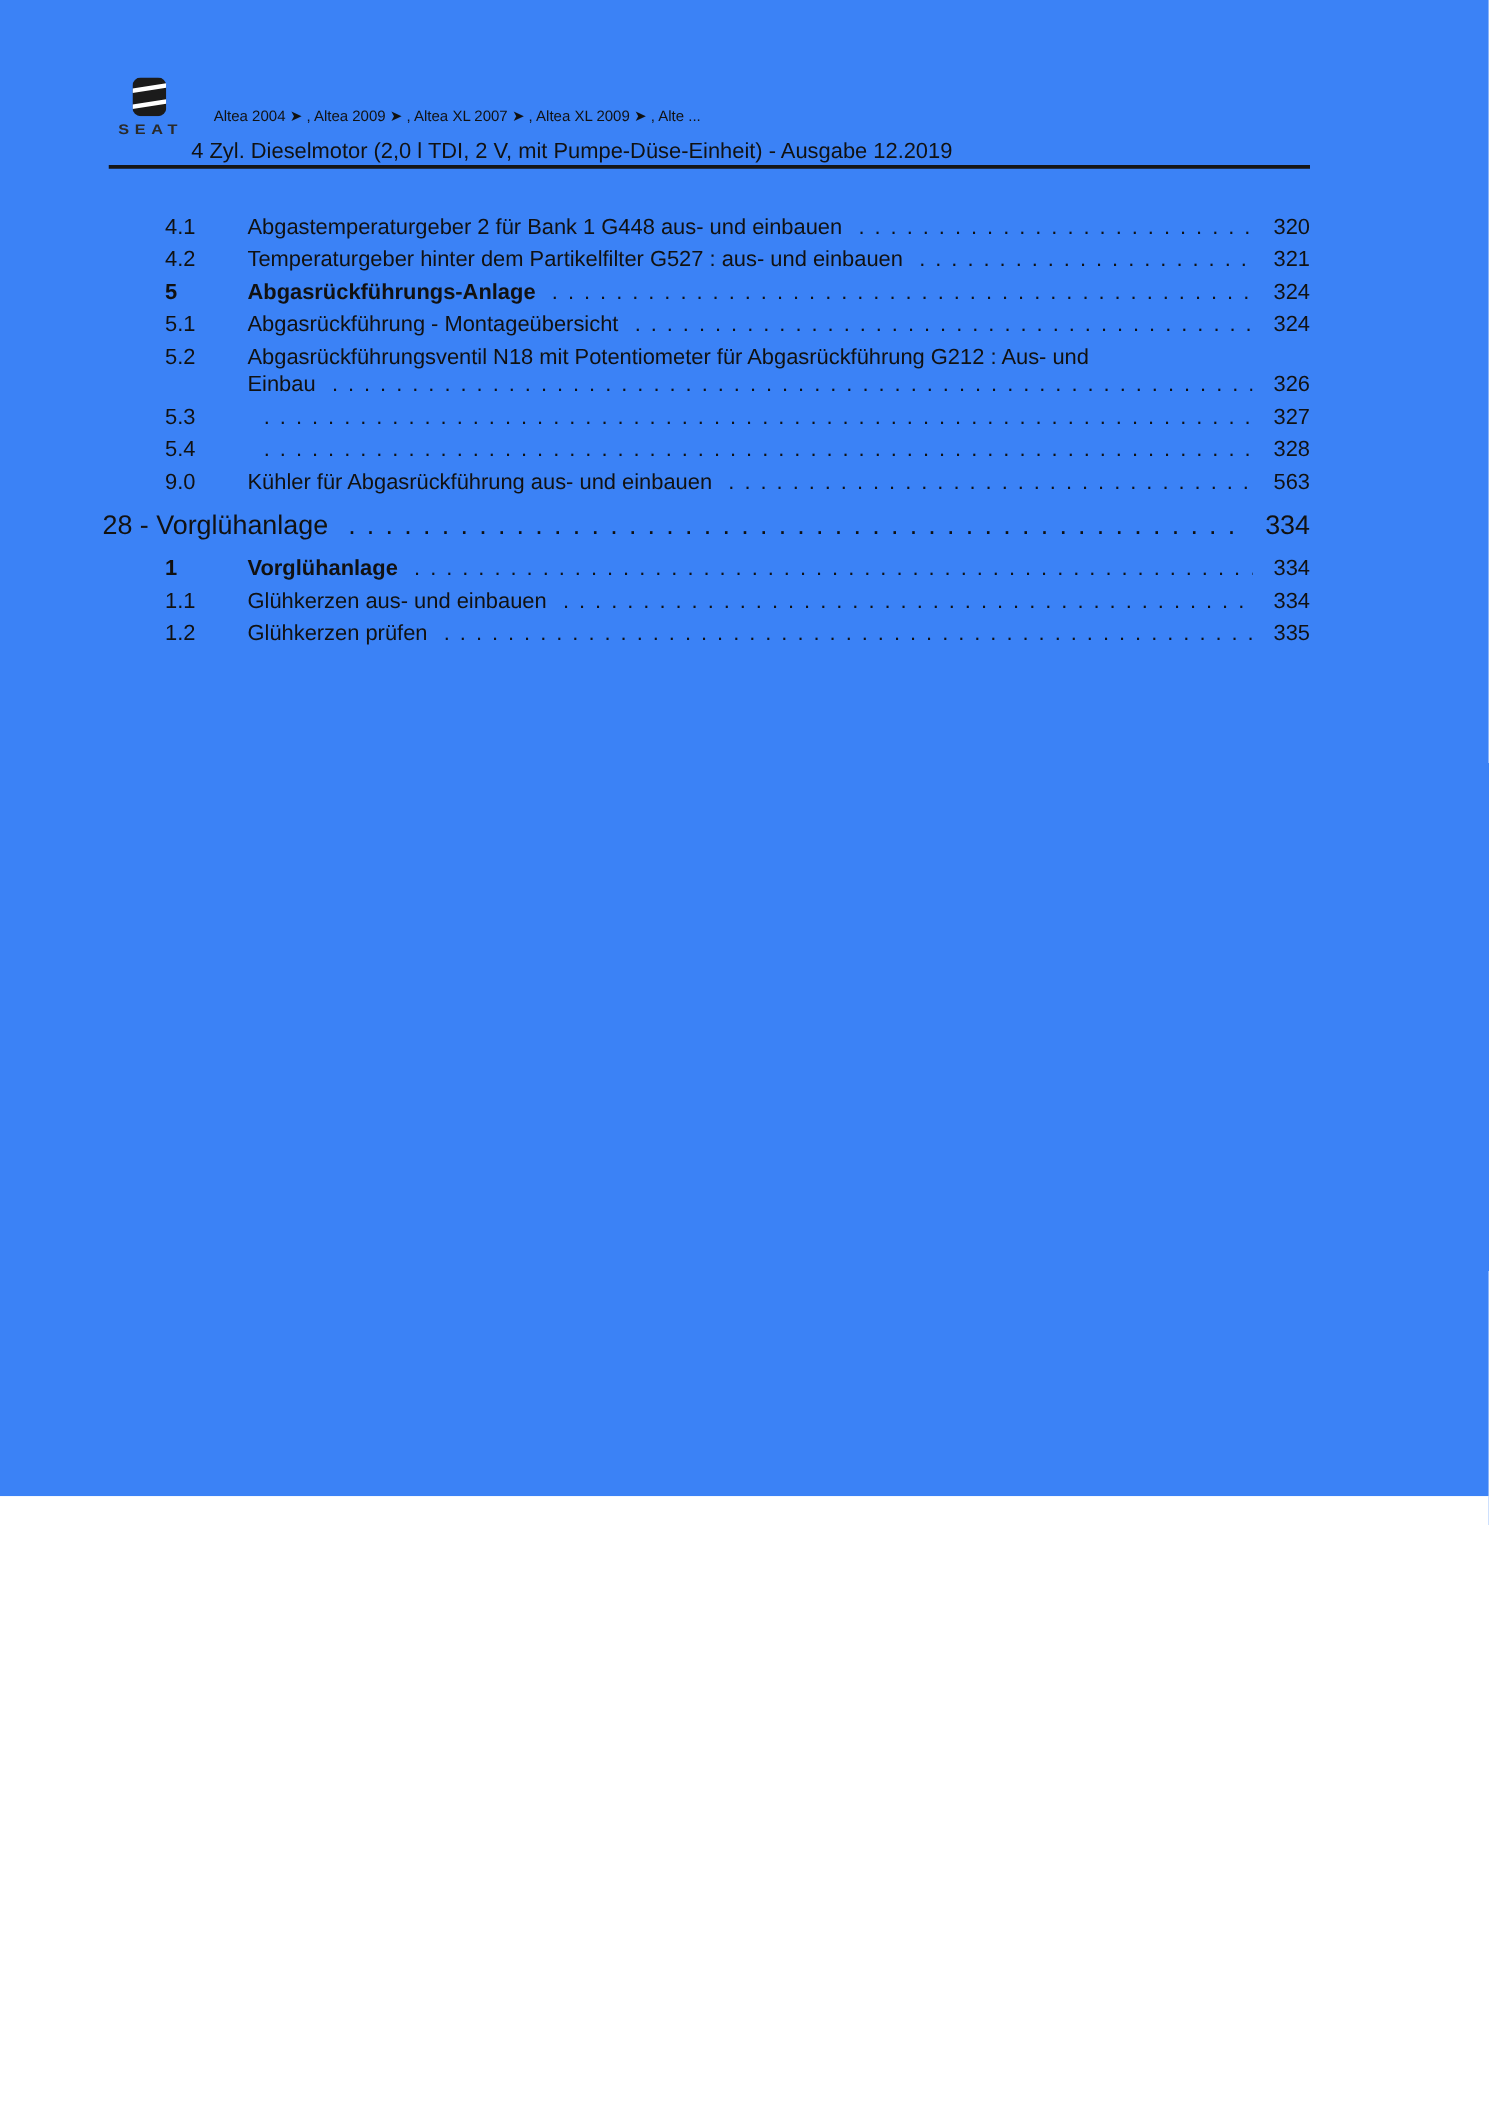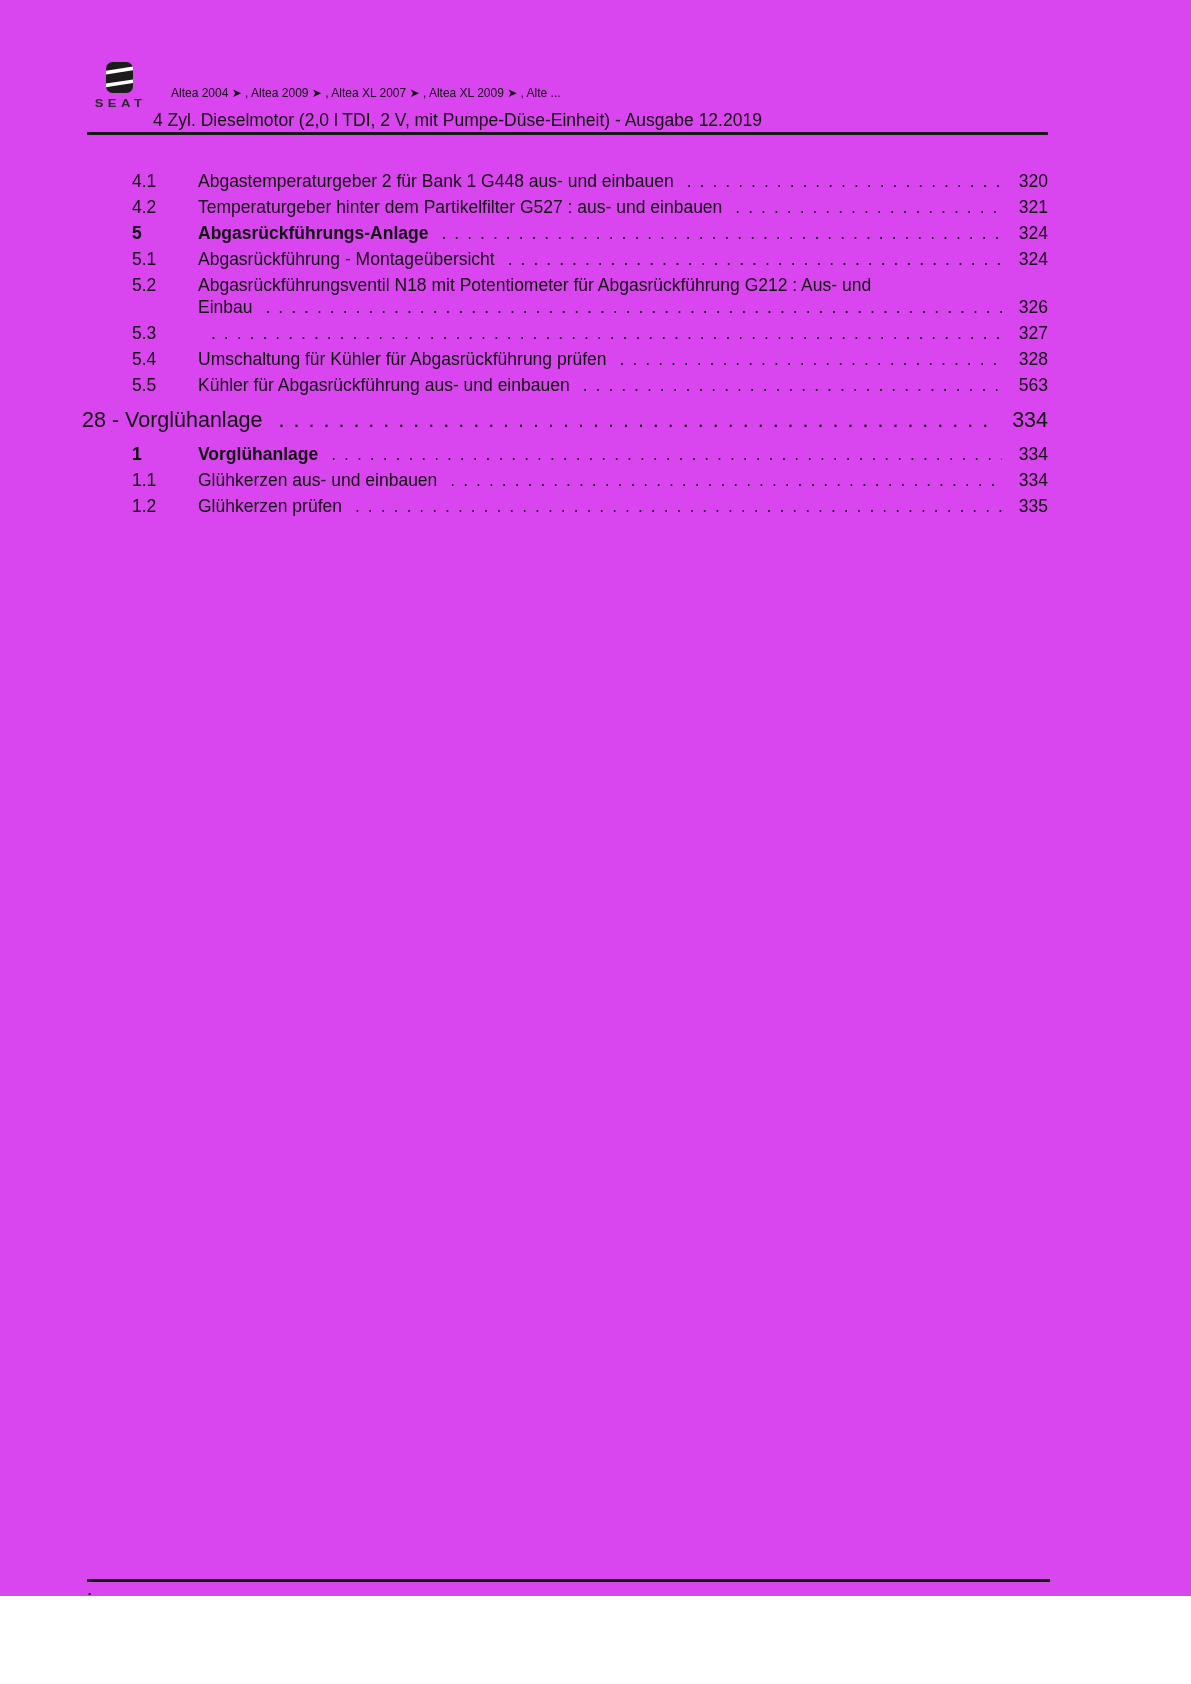--- a/index.html
+++ b/index.html
@@ -1,20 +1,20 @@
 <!DOCTYPE html>
 <html><head>
 <meta charset="utf-8">
 <style>
   html, body { margin: 0; padding: 0; background: #ffffff; }
   .page {
     position: relative;
     width: 1191px;
-    height: 1596px;
-    background: #d946ef;
+    height: 1197px;
+    background: #3b82f6;
     color: #111111;
     font-family: "Liberation Sans", sans-serif;
     overflow: hidden;
   }
 
   
   .logo { position: absolute; left: 88px; top: 62px; width: 62px; text-align: center; }
   .logo-mark { display: block; margin: 0 auto 3px auto; }
   .logo-word {
     font-size: 13px;
@@ -135,27 +135,26 @@
     </div>
 
     <div class="row">
       <span class="num">5.3</span>
       <span class="dots">............................................................................................................................................</span>
       <span class="pg">327</span>
     </div>
 
     <div class="row">
       <span class="num">5.4</span>
-      <span class="title">Umschaltung für Kühler für Abgasrückführung prüfen</span>
       <span class="dots">............................................................................................................................................</span>
       <span class="pg">328</span>
     </div>
 
     <div class="row">
-      <span class="num">5.5</span>
+      <span class="num">9.0</span>
       <span class="title">Kühler für Abgasrückführung aus- und einbauen</span>
       <span class="dots">............................................................................................................................................</span>
       <span class="pg">563</span>
     </div>
 
     <div class="chapter">
       <span class="ch-label">28 - Vorglühanlage</span>
       <span class="dots">............................................................................................................................................</span>
       <span class="pg">334</span>
     </div>

